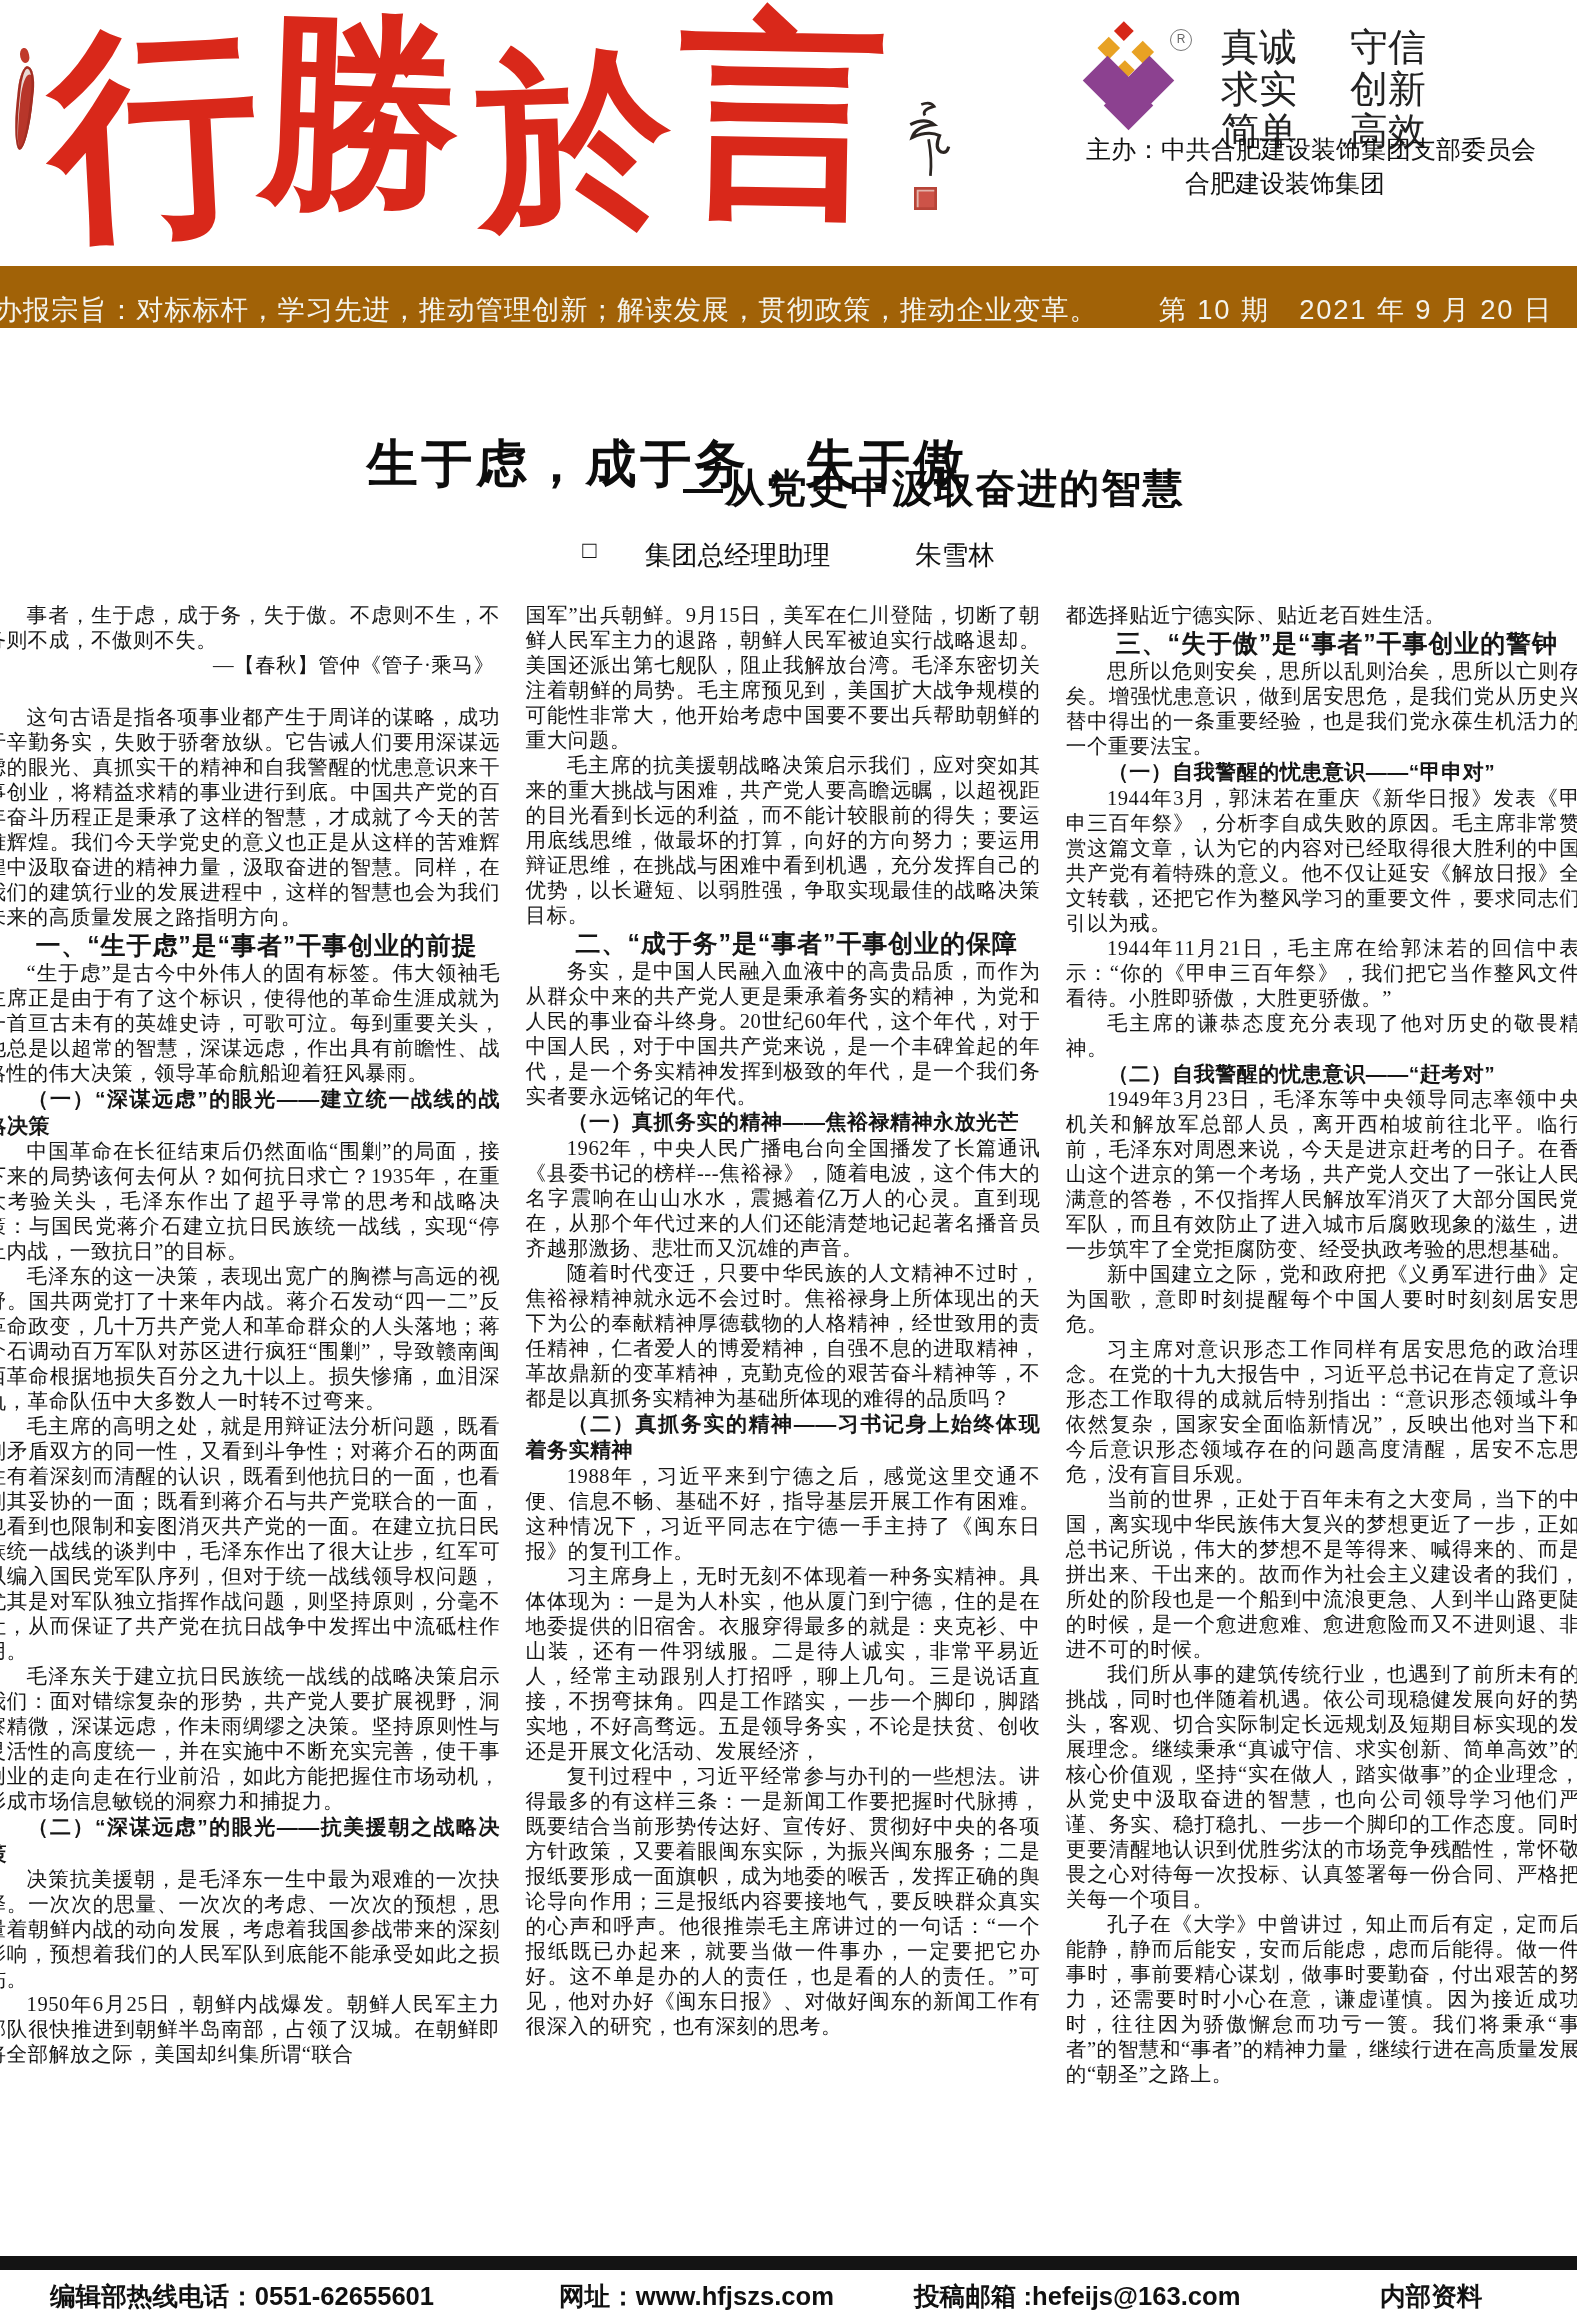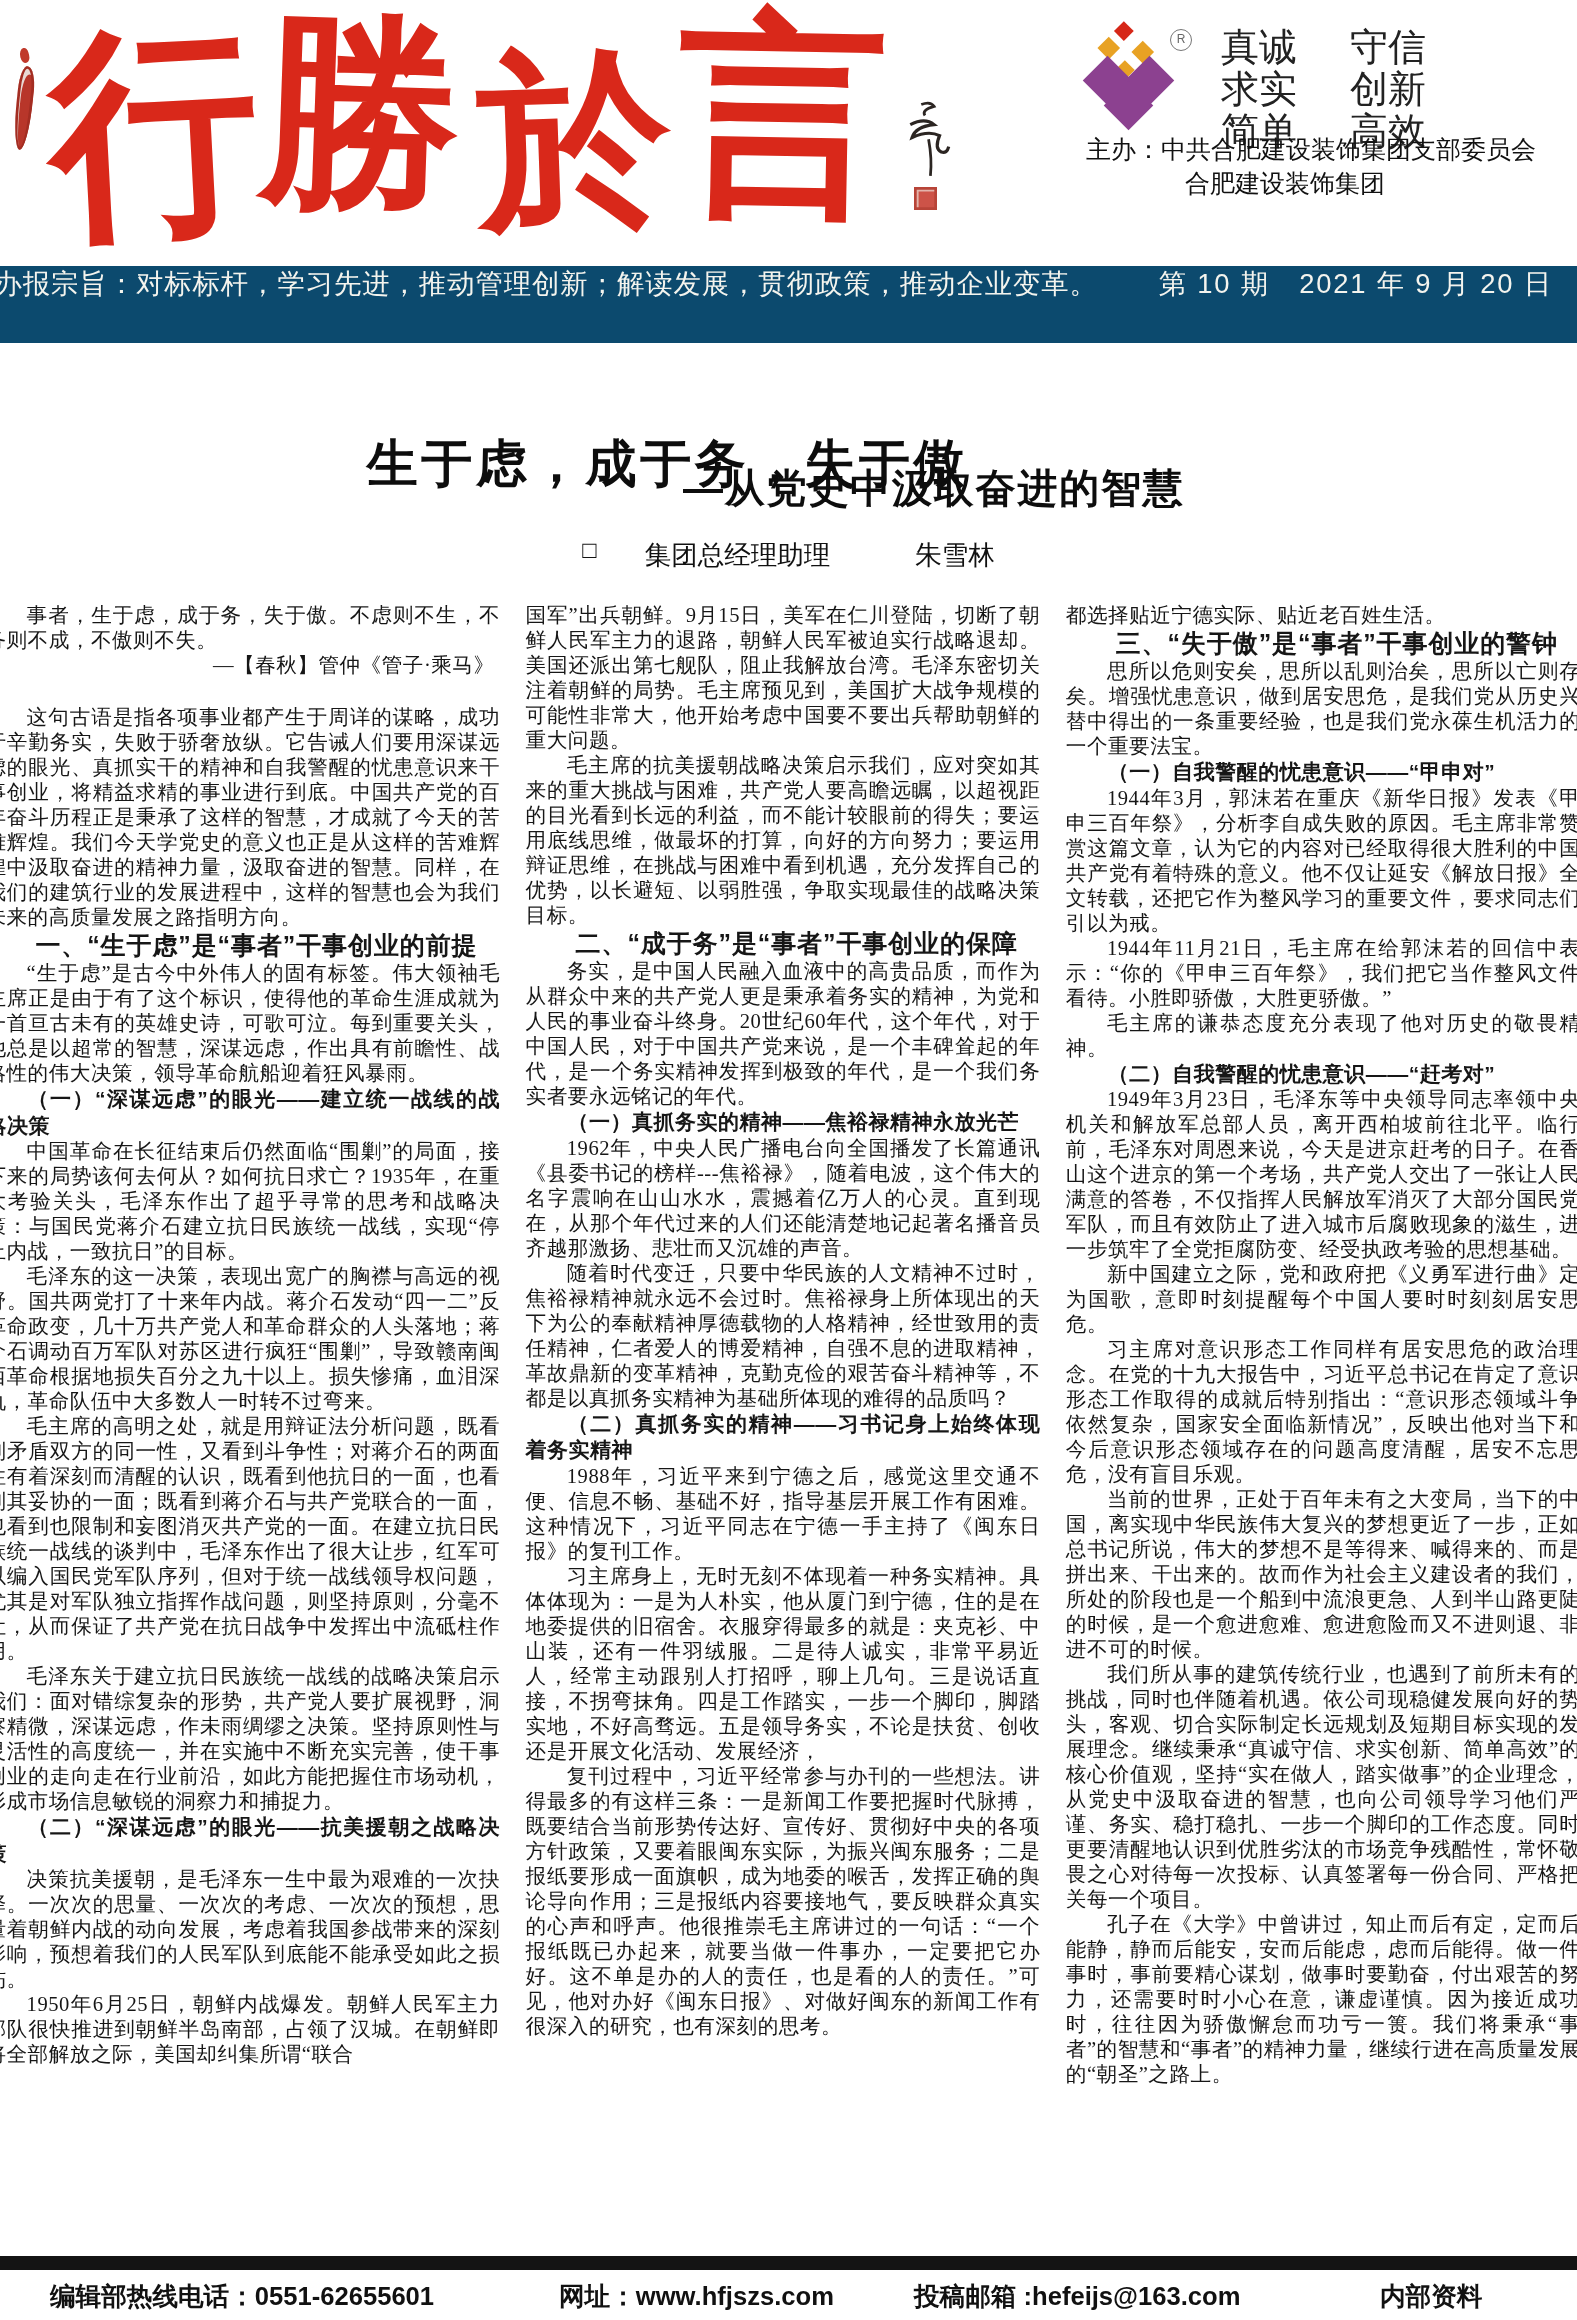--- a/index.html
+++ b/index.html
@@ -22,22 +22,22 @@
   
   .logo{position:absolute;left:1086px;top:25.6px;width:102px;height:111px;}
   .dia{position:absolute;transform:rotate(45deg);}
   .reg{position:absolute;left:84px;top:3.7px;width:20px;height:20px;border:1.8px solid #777;border-radius:50%;
        font:12px/18.3px "Liberation Sans",sans-serif;text-align:center;color:#666;}
   .values{position:absolute;left:1221px;top:25.6px;font-size:38px;line-height:42px;color:#222;}
   .values .vrow{display:flex;gap:53px;}
   .org{position:absolute;left:1086px;top:133px;font-size:25px;line-height:34px;color:#111;white-space:nowrap;}
   .org .ind{padding-left:99px;}
   
-  .banner{position:absolute;left:0;top:266px;width:1577px;height:77px;background:#0c4a6e;color:#f4f4ee;
-          display:flex;align-items:flex-start;justify-content:space-between;font-size:27.4px;
+  .banner{position:absolute;left:0;top:266px;width:1577px;height:62px;background:#a16207;color:#f4f4ee;
+          display:flex;align-items:flex-end;justify-content:space-between;font-size:27.4px;
           font-family:"Liberation Sans","DejaVu Sans",sans-serif;}
   .banner .bleft{margin-left:-5.5px;letter-spacing:0.9px;}
   .banner .bright{margin-right:24px;letter-spacing:1.8px;}
   
   .headline{position:absolute;left:0;top:396px;width:1335px;text-align:center;font-weight:bold;
             font-family:"Liberation Sans","DejaVu Sans",sans-serif;font-size:51px;letter-spacing:3.7px;color:#0d0d0d;}
   .subtitle{position:absolute;left:683px;top:461px;font-weight:bold;
             font-family:"Liberation Sans","DejaVu Sans",sans-serif;font-size:40px;letter-spacing:1.8px;color:#0d0d0d;}
   .byline{position:absolute;left:0;top:537px;width:1577px;display:flex;justify-content:center;gap:48px;
           font-size:26.5px;color:#111;}

